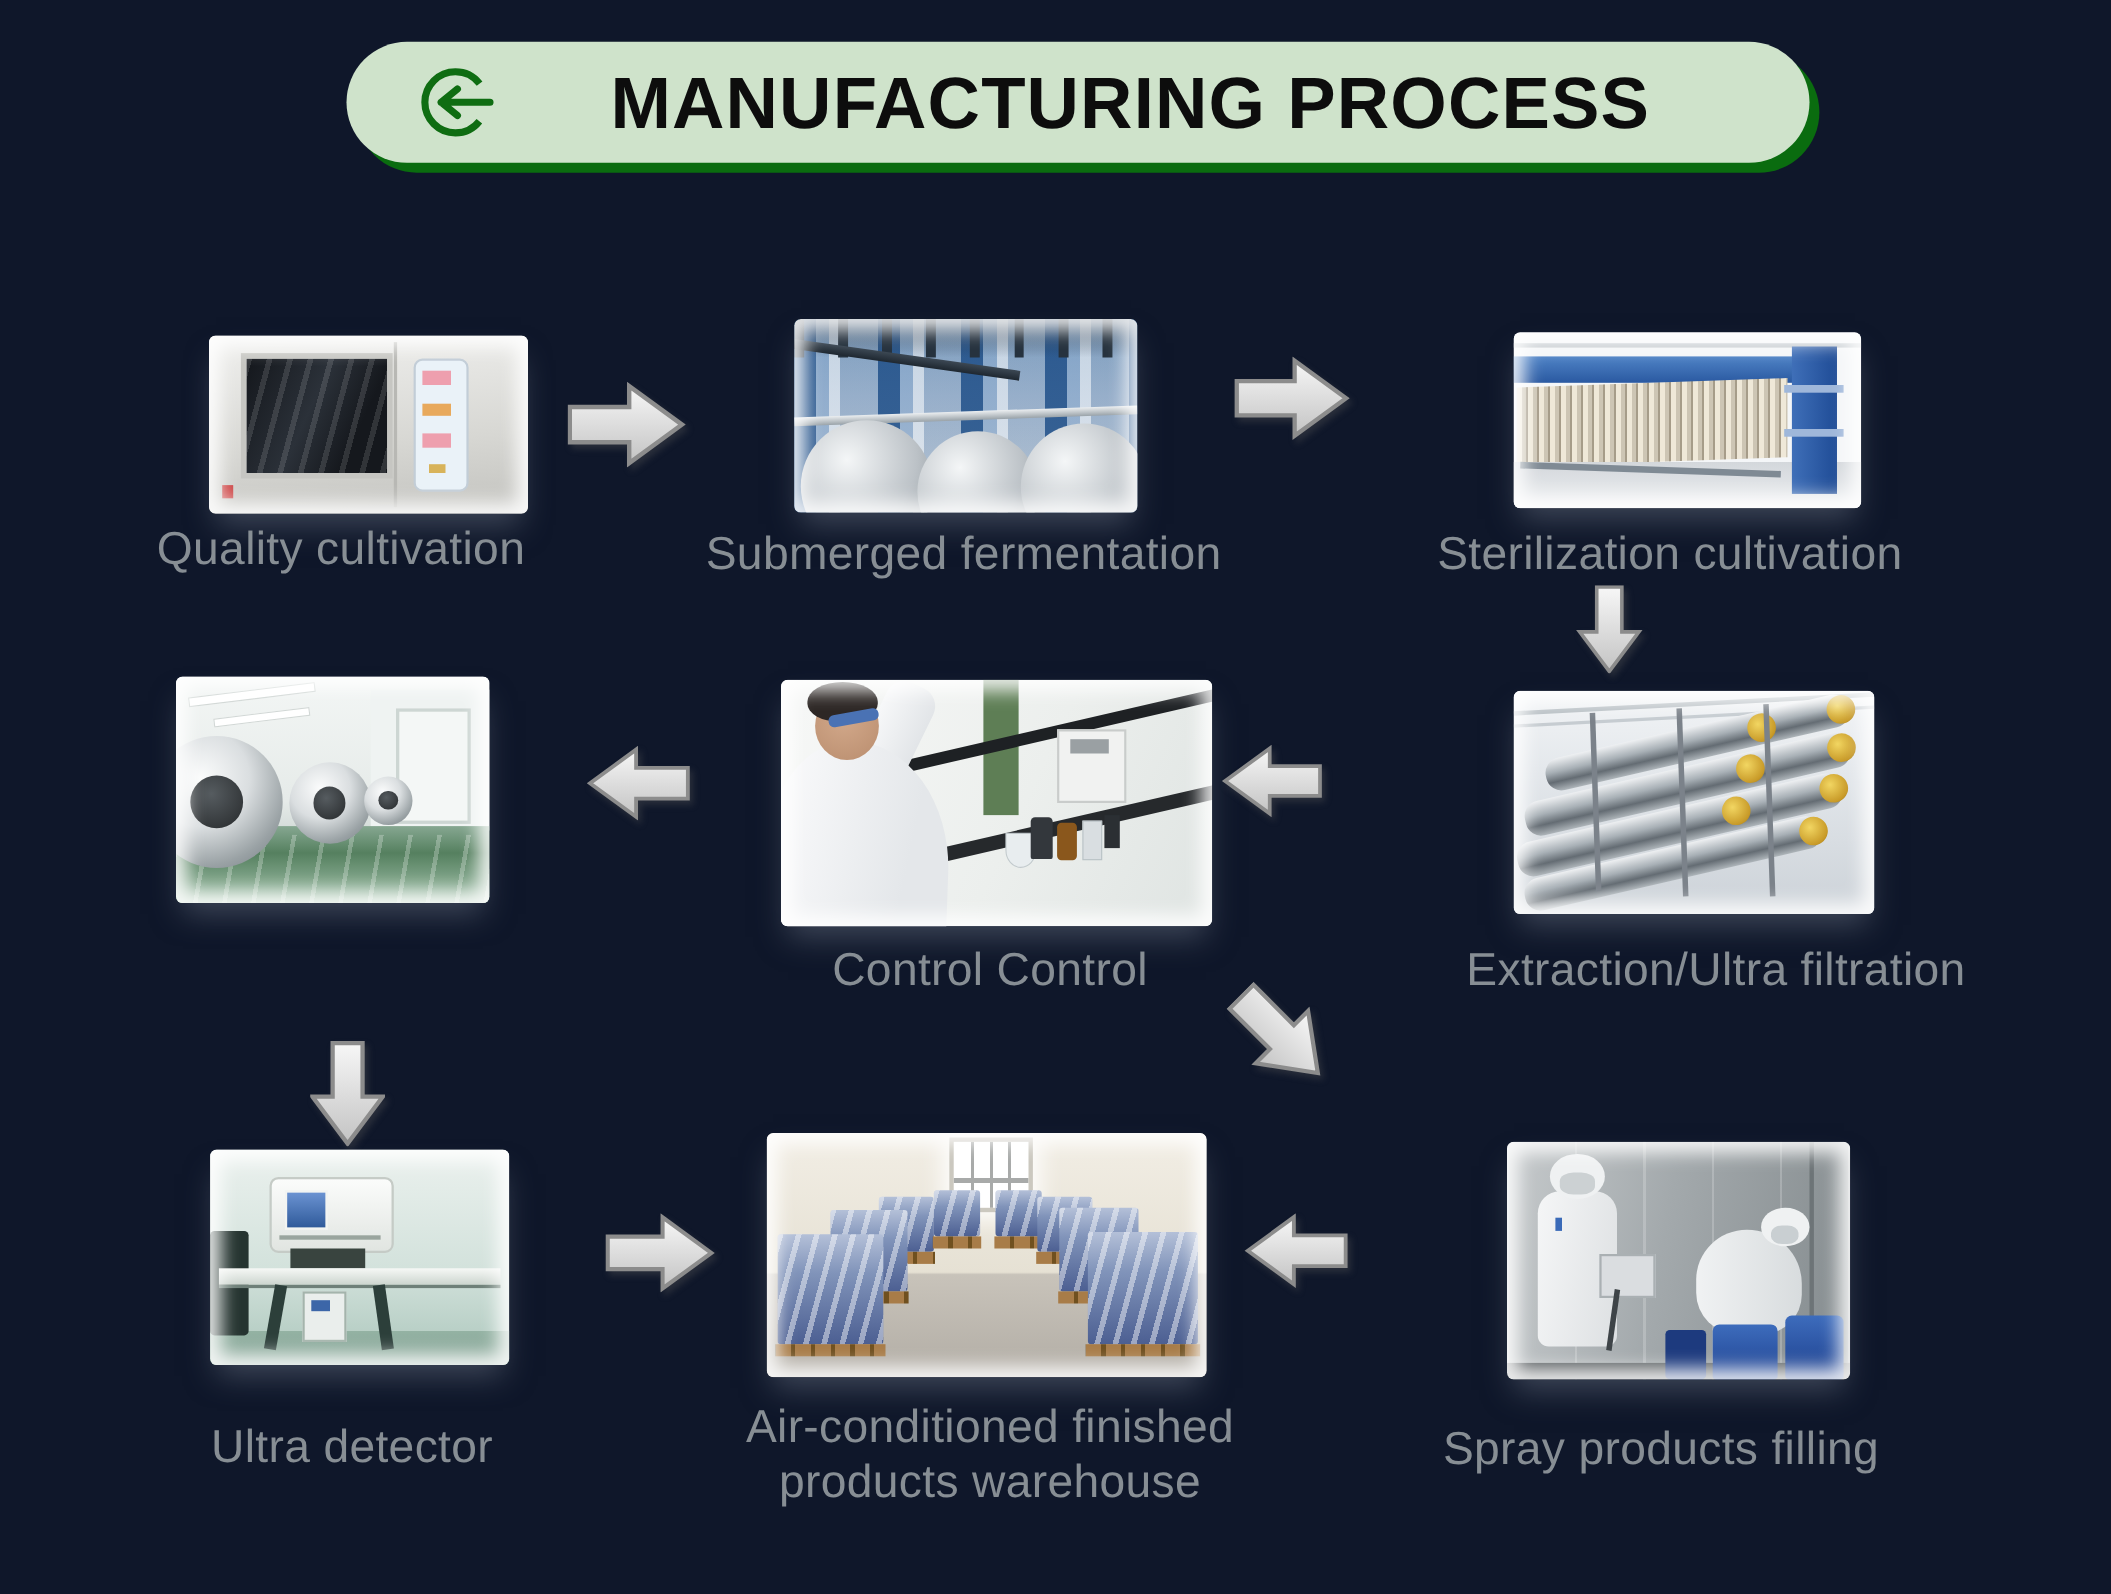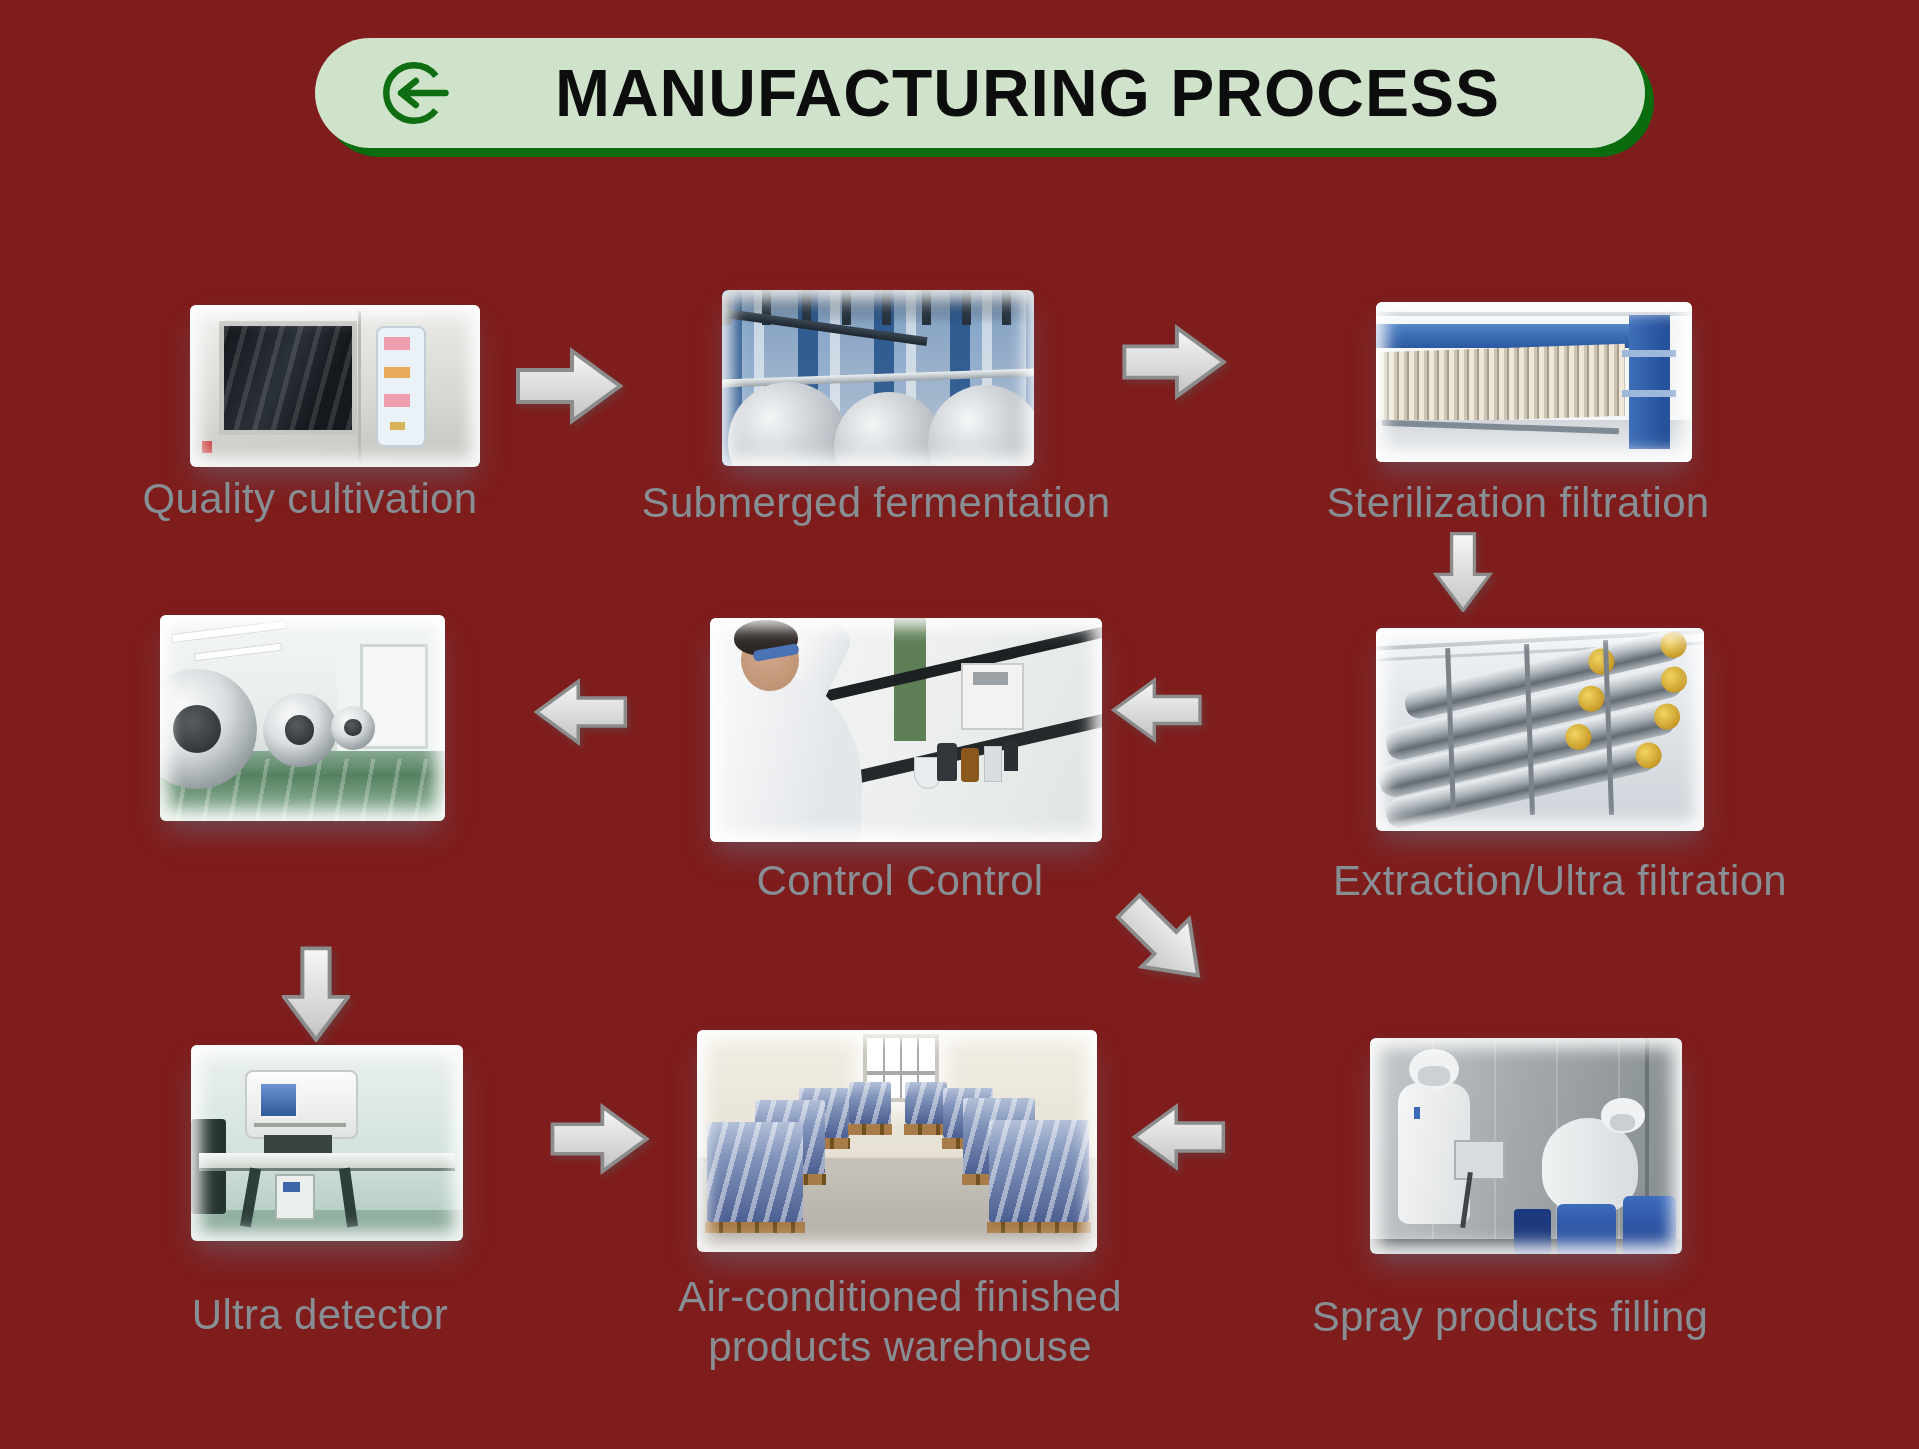--- a/index.html
+++ b/index.html
@@ -1,16 +1,16 @@
 <!DOCTYPE html>
 <html><head>
 <meta charset="utf-8">
 <style>
   html,body{margin:0;padding:0;background:#fff;}
-  .canvas{position:relative;width:1919px;height:1449px;background:#7f1d1d;overflow:hidden;
+  .canvas{position:relative;width:1919px;height:1449px;background:#0f172a;overflow:hidden;
           font-family:"Liberation Sans",sans-serif;}
   .sh{position:absolute;}
   
   .banner{position:absolute;left:315px;top:38px;width:1330px;height:110px;background:#cfe3cb;
           border-radius:58px;box-shadow:9px 9px 0 #0a6c0f;}
   .banner-title{position:absolute;left:0;right:0;top:0;height:110px;display:flex;align-items:center;
           justify-content:center;padding-left:95px;font-weight:bold;font-size:66px;color:#0d0d0d;
           letter-spacing:1px;white-space:nowrap;}
   .back-icon{position:absolute;left:62px;top:18px;width:74px;height:74px;}
   
@@ -107,21 +107,21 @@
     <div class="sh" style="left:0;top:74%;width:100%;height:26%;background:linear-gradient(180deg,#d3d7db,#eef0f2)"></div>
     <div class="sh" style="left:2%;top:76%;width:75%;height:6px;background:#7f8a94;transform:rotate(2deg)"></div>
     <div class="sh" style="left:80%;top:8%;width:13%;height:84%;background:linear-gradient(90deg,#3f6fb8,#1f4c96)"></div>
     <div class="sh" style="left:78%;top:30%;width:17%;height:7px;background:#9fb7da"></div>
     <div class="sh" style="left:78%;top:55%;width:17%;height:7px;background:#9fb7da"></div>
     <div class="feather"></div>
   </div>
 
   <div class="cap" style="left:115px;top:474px;width:390px">Quality cultivation</div>
   <div class="cap" style="left:606px;top:478px;width:540px">Submerged fermentation</div>
-  <div class="cap" style="left:1268px;top:478px;width:500px">Sterilization filtration</div>
+  <div class="cap" style="left:1268px;top:478px;width:500px">Sterilization cultivation</div>
 
   <div class="arrow" style="left:1430px;top:532px">
     <svg width="66" height="80" viewBox="0 0 70 98">
       <polygon points="21,2 49,2 49,52 68,52 35,96 2,52 21,52" fill="url(#ag)" stroke="#8c8c8c" stroke-width="4"></polygon>
     </svg>
   </div>
 
   <div class="photo" style="left:160px;top:615px;width:285px;height:206px">
     <div class="ph-bg" style="background:linear-gradient(180deg,#f3f6f5,#e6ebe9 55%,#d6dedb 66%)"></div>
     <div class="sh" style="left:4%;top:6%;width:40%;height:7px;background:#fff;border:1px solid #d2d8d6;transform:rotate(-7deg)"></div>

